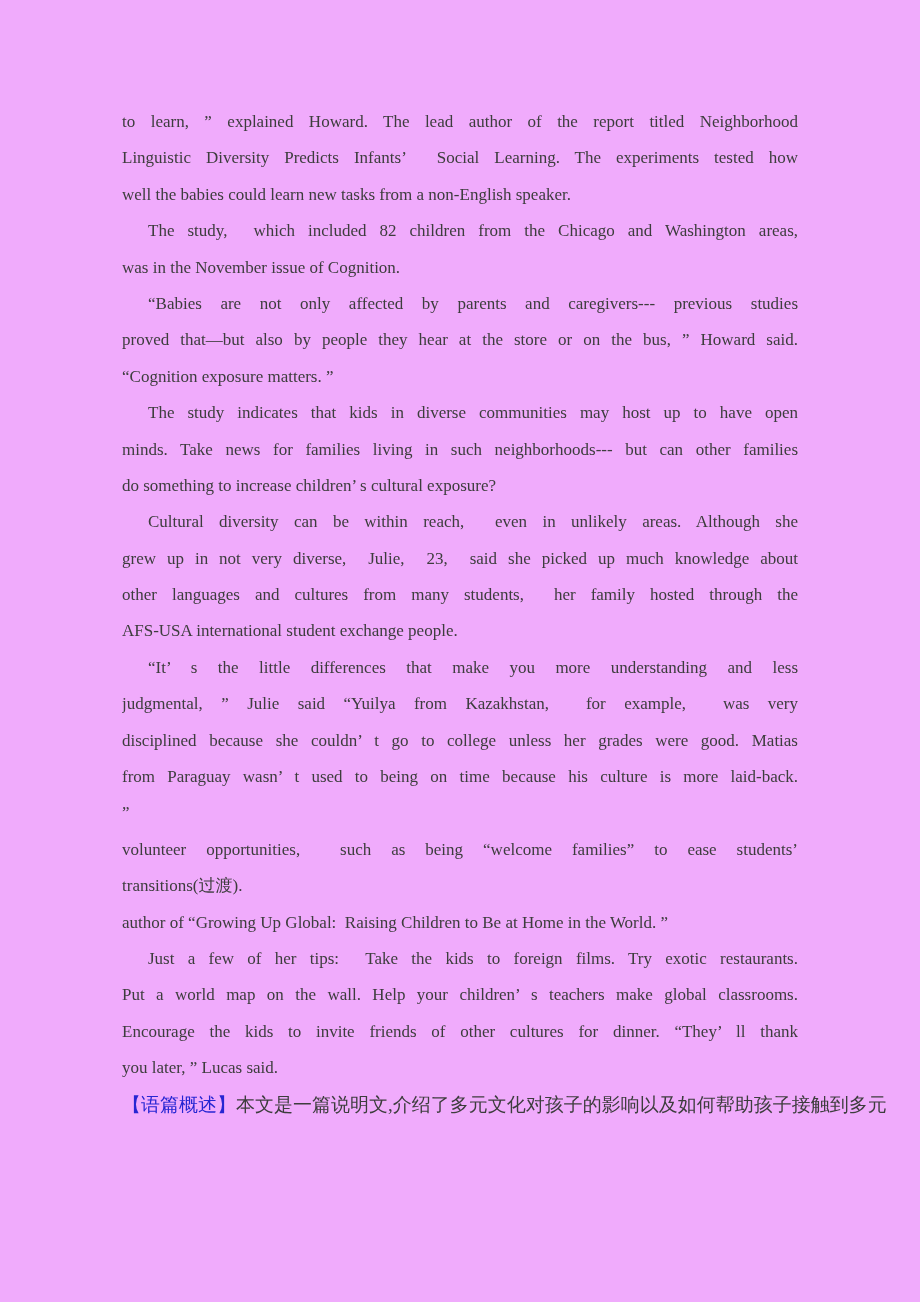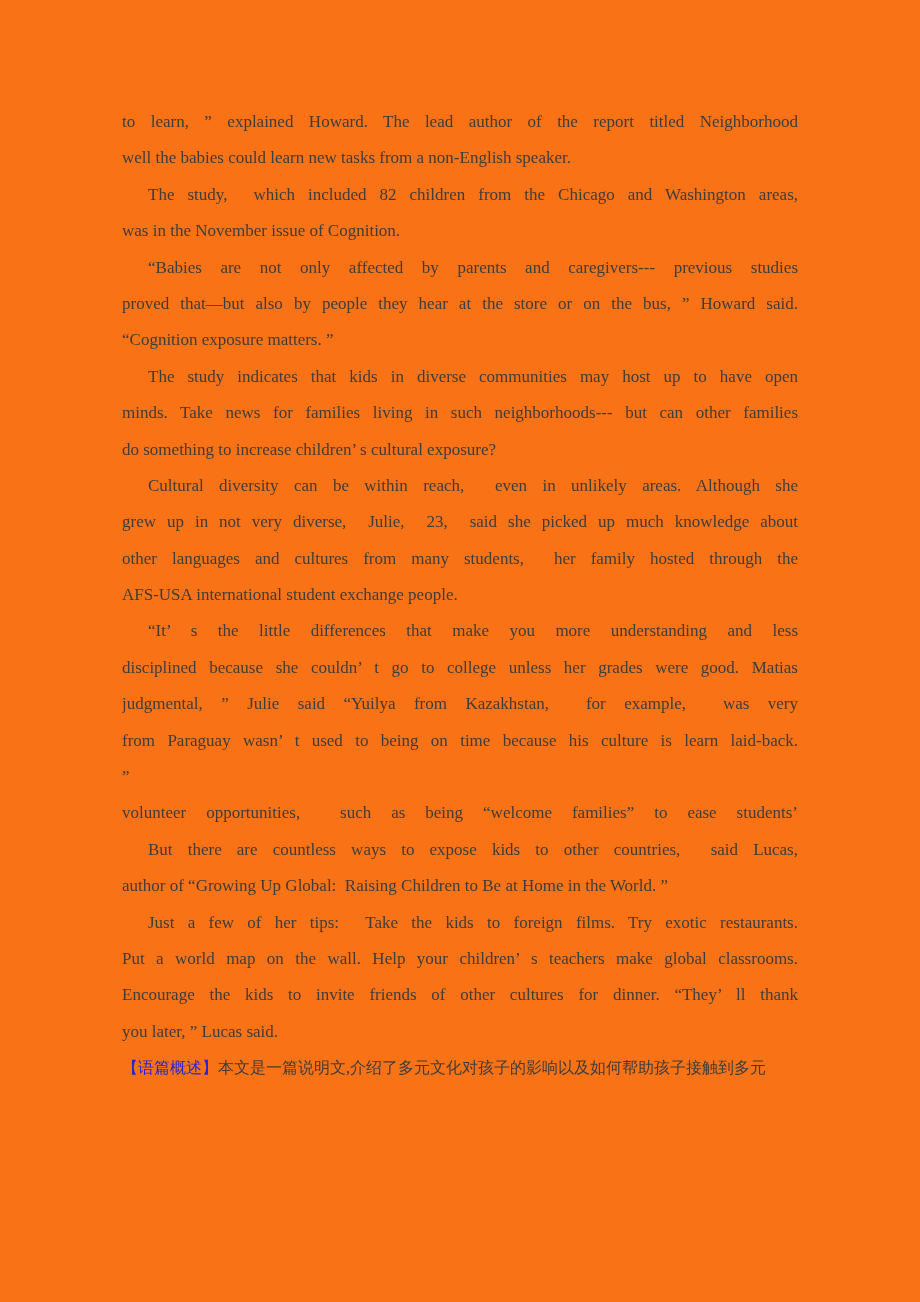--- a/index.html
+++ b/index.html
@@ -1,73 +1,74 @@
 <!DOCTYPE html>
 <html><head>
 <meta charset="utf-8">
 <style>
   html, body { margin: 0; padding: 0; background: #ffffff; }
   body { width: 920px; height: 1302px; overflow: hidden; }
   .page {
     box-sizing: border-box;
     width: 920px; height: 1302px;
     padding: 104px 122px 0 122px;
-    background: #f97316;
+    background: #f0abfc;
   }
   .text-block {
     font-family: "Liberation Serif", "DejaVu Serif", serif;
     font-size: 17px;
     color: #3d3d3d;
   }
   .line {
     line-height: 36.4px;
     height: 36.4px;
     text-align: justify;
     text-align-last: justify;
     white-space: normal;
     overflow: hidden;
   }
   .line.first { text-indent: 26px; font-family: Liberation Serif, serif; }
   .line.last { text-align-last: left; }
   .summary-line {
     font-family: "Liberation Serif", "DejaVu Serif", serif;
     line-height: 36.4px;
     height: 36.4px;
-    font-size: 16px;
+    font-size: 19px;
     color: #3d3d3d;
     white-space: nowrap;
   }
   .summary-label { color: #2626d2; }
 </style>
 </head>
 <body>
 
 <div class="page">
   <div class="text-block">
       <div class="line">to learn, ” explained Howard. The lead author of the report titled Neighborhood</div>
+      <div class="line">Linguistic Diversity Predicts Infants’&nbsp; Social Learning. The experiments tested how</div>
       <div class="line last">well the babies could learn new tasks from a non-English speaker.</div>
       <div class="line first">The study,&nbsp; which included 82 children from the Chicago and Washington areas,</div>
       <div class="line last">was in the November issue of Cognition.</div>
       <div class="line first">“Babies are not only affected by parents and caregivers--- previous studies</div>
       <div class="line">proved that—but also by people they hear at the store or on the bus, ” Howard said.</div>
       <div class="line last">“Cognition exposure matters. ”</div>
       <div class="line first">The study indicates that kids in diverse communities may host up to have open</div>
       <div class="line">minds. Take news for families living in such neighborhoods--- but can other families</div>
       <div class="line last">do something to increase children’ s cultural exposure?</div>
       <div class="line first">Cultural diversity can be within reach,&nbsp; even in unlikely areas. Although she</div>
       <div class="line">grew up in not very diverse,&nbsp; Julie,&nbsp; 23,&nbsp; said she picked up much knowledge about</div>
       <div class="line">other languages and cultures from many students,&nbsp; her family hosted through the</div>
       <div class="line last">AFS-USA international student exchange people.</div>
       <div class="line first">“It’ s the little differences that make you more understanding and less</div>
+      <div class="line">judgmental, ” Julie said “Yuilya from Kazakhstan,&nbsp; for example,&nbsp; was very</div>
       <div class="line">disciplined because she couldn’ t go to college unless her grades were good. Matias</div>
-      <div class="line">judgmental, ” Julie said “Yuilya from Kazakhstan,&nbsp; for example,&nbsp; was very</div>
-      <div class="line">from Paraguay wasn’ t used to being on time because his culture is learn laid-back.</div>
+      <div class="line">from Paraguay wasn’ t used to being on time because his culture is more laid-back.</div>
       <div class="line last">”</div>
       <div class="line">volunteer opportunities,&nbsp; such as being “welcome families” to ease students’</div>
-      <div class="line first">But there are countless ways to expose kids to other countries,&nbsp; said Lucas,</div>
+      <div class="line last">transitions(过渡).</div>
       <div class="line last">author of “Growing Up Global:&nbsp; Raising Children to Be at Home in the World. ”</div>
       <div class="line first">Just a few of her tips:&nbsp; Take the kids to foreign films. Try exotic restaurants.</div>
       <div class="line">Put a world map on the wall. Help your children’ s teachers make global classrooms.</div>
       <div class="line">Encourage the kids to invite friends of other cultures for dinner. “They’ ll thank</div>
       <div class="line last">you later, ” Lucas said.</div>
     </div>
   <div class="summary-line">
     <span class="summary-label">【语篇概述】</span><span>本文是一篇说明文,介绍了多元文化对孩子的影响以及如何帮助孩子接触到多元</span>
   </div>
 </div>

